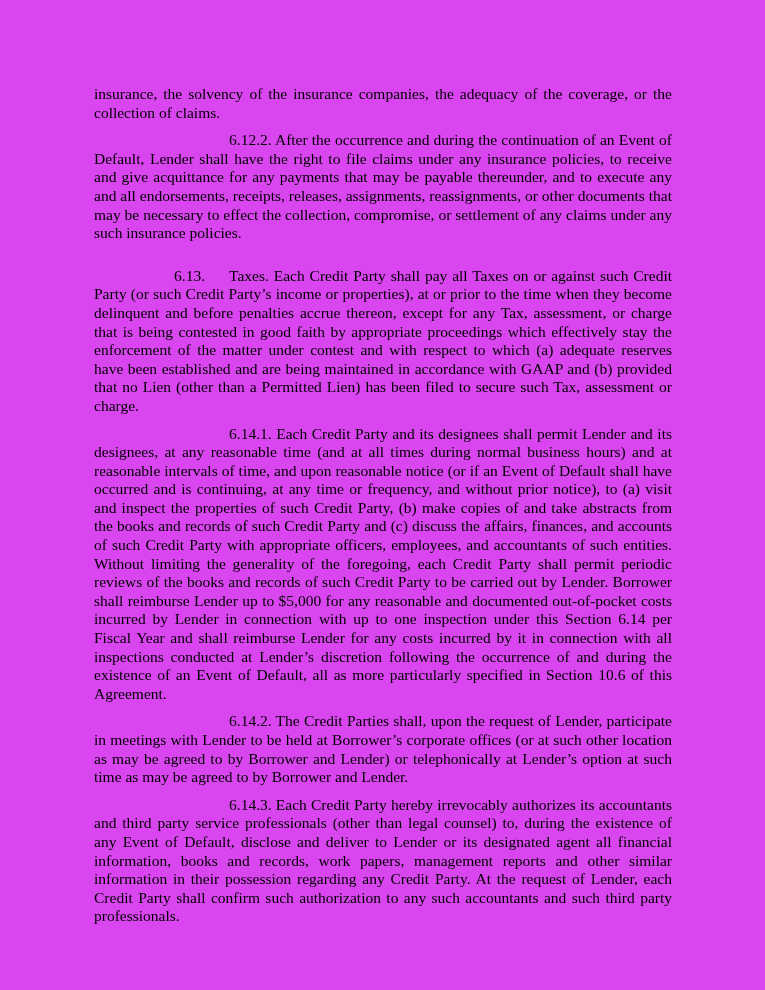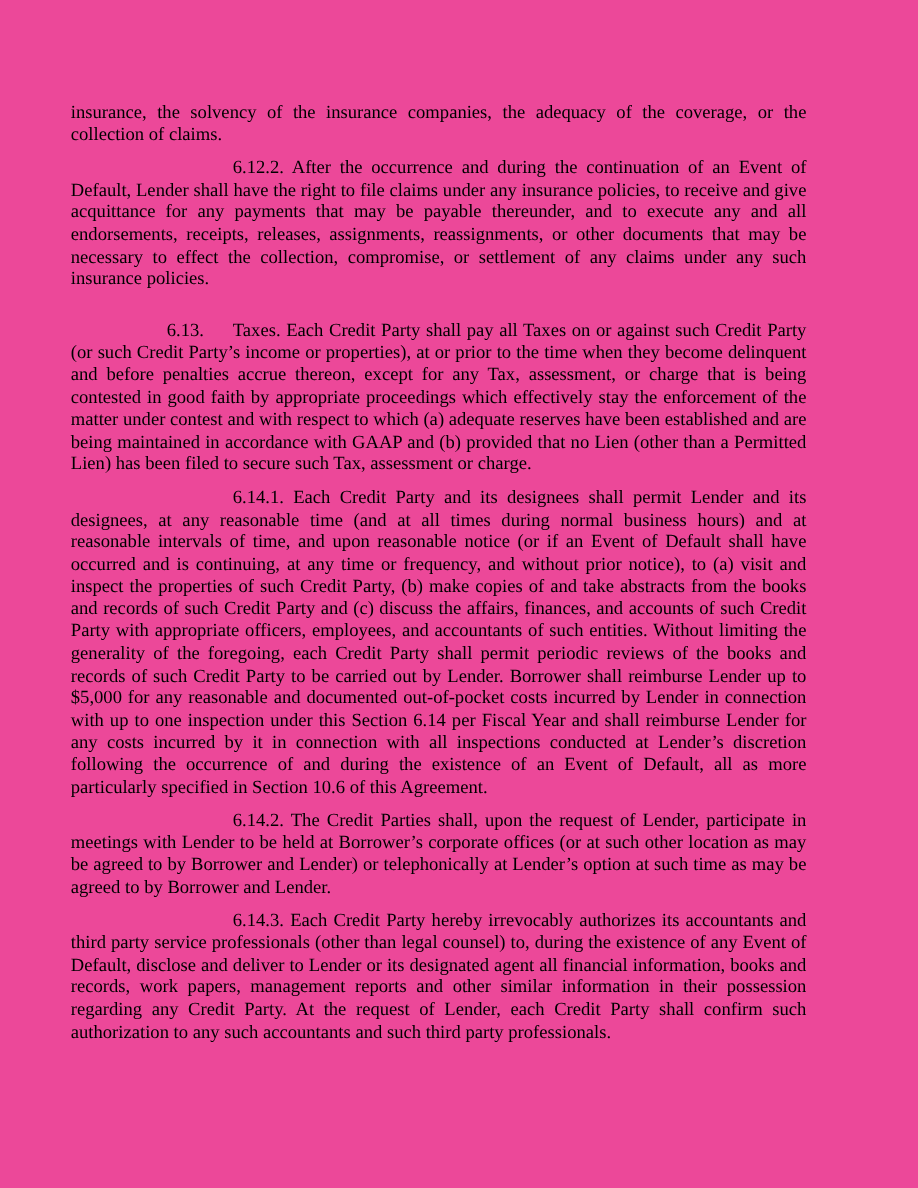--- a/index.html
+++ b/index.html
@@ -4,27 +4,27 @@
 <style>
   html, body {
     margin: 0;
     padding: 0;
     background: #ffffff;
   }
   .page {
     position: relative;
     width: 765px;
     height: 990px;
-    background: #ec4899;
+    background: #d946ef;
     color: #000000;
     font-family: "Liberation Serif", "DejaVu Serif", serif;
     font-size: 15.5px;
     line-height: 18.6px;
     box-sizing: border-box;
-    padding: 85px 93px 0 59px;
+    padding: 85px 93px 0 94px;
     overflow: hidden;
   }
   .para {
     margin: 0 0 9px 0;
     text-align: justify;
   }
   
   .para.sub {
     text-indent: 135px;
     font-family: Liberation Serif, serif;

